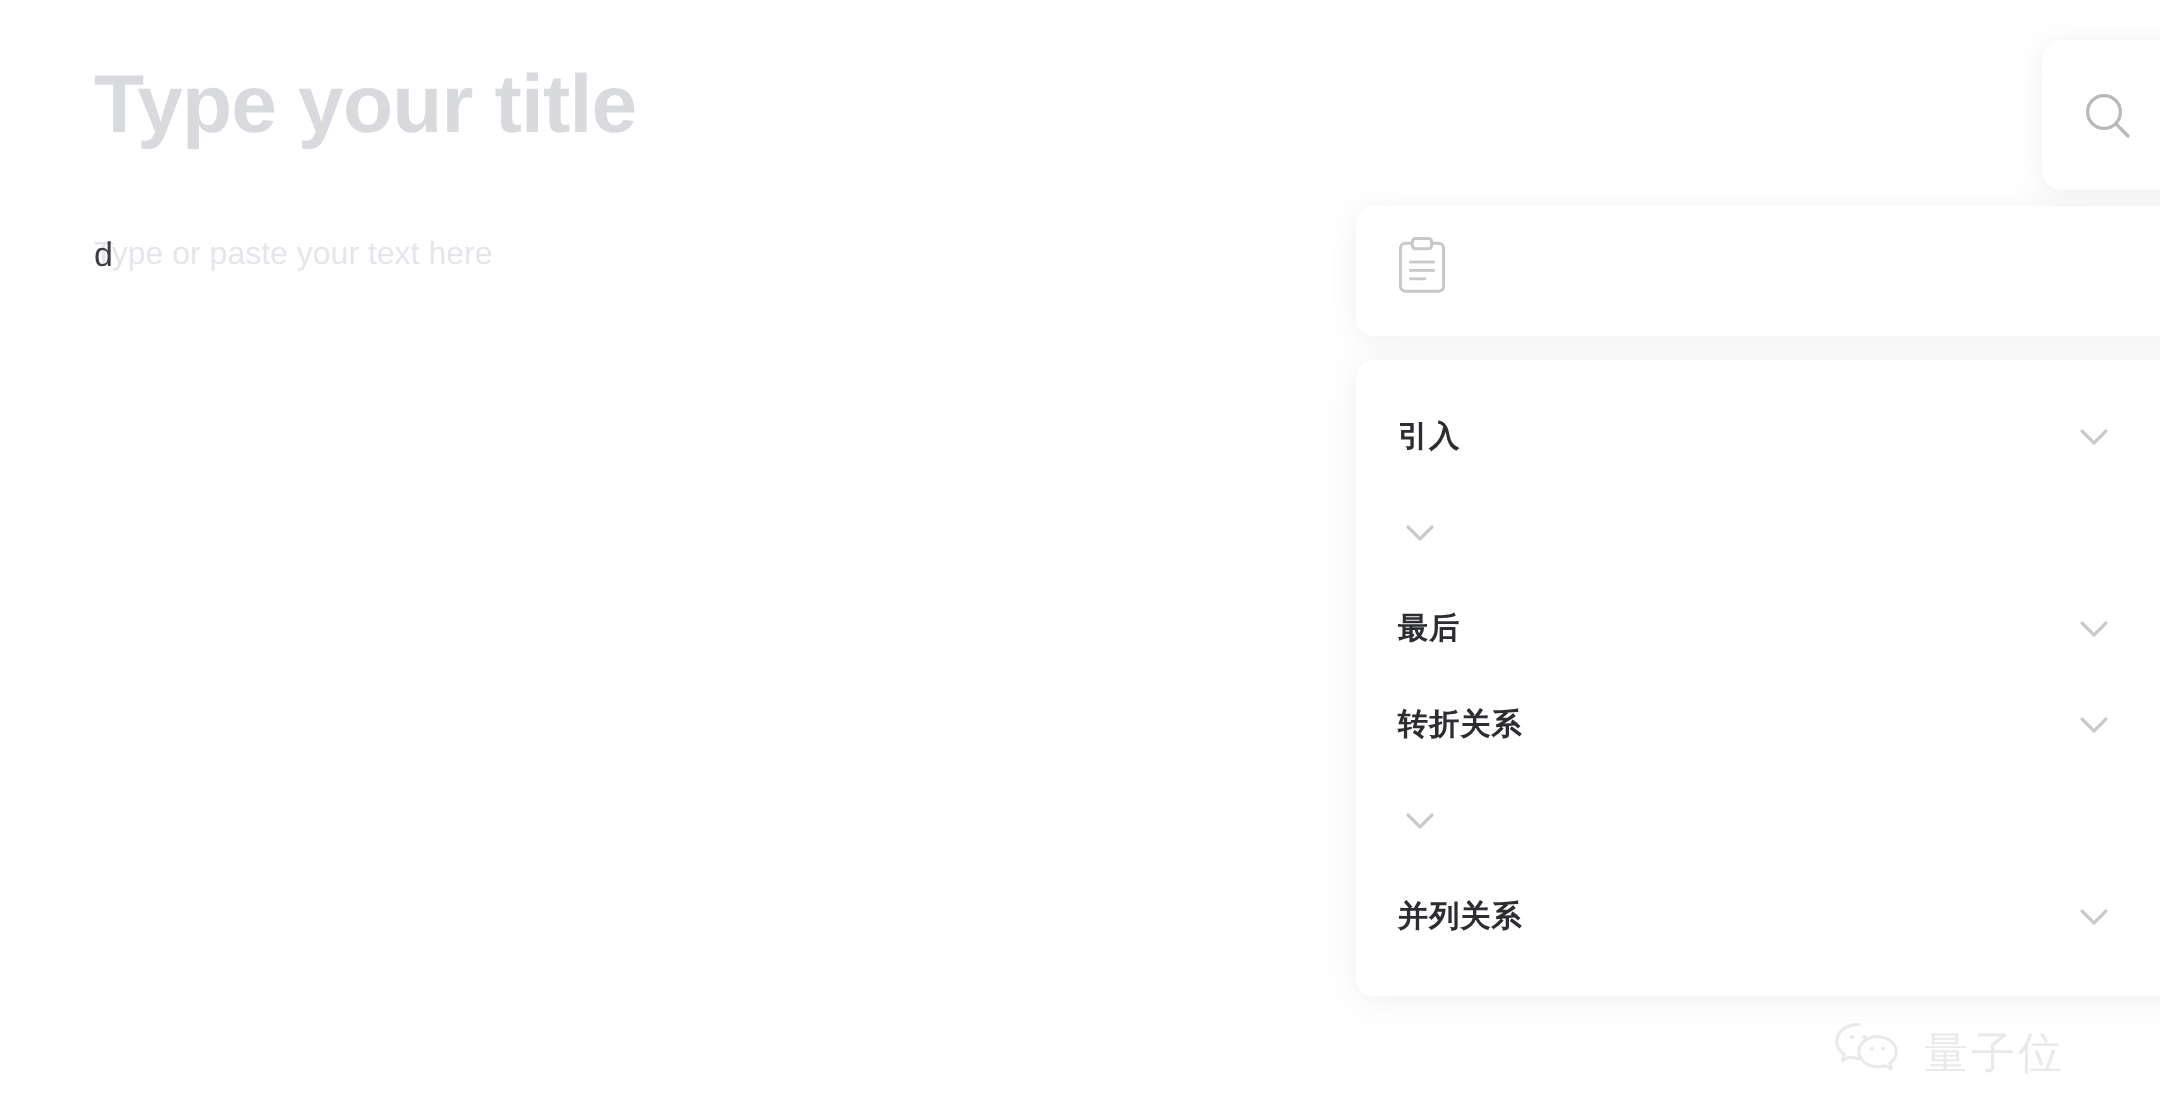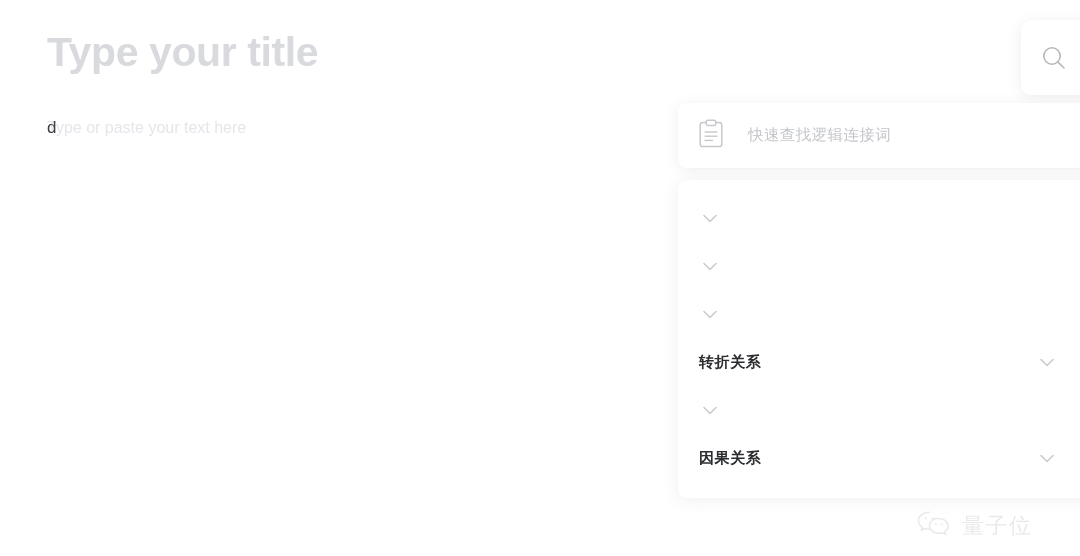--- a/index.html
+++ b/index.html
@@ -184,42 +184,43 @@
   <div id="search-bar">
     <span id="clipboard-icon">
       <svg width="26" height="30" viewBox="0 0 26 30" fill="none" xmlns="http://www.w3.org/2000/svg">
         <rect x="2.2" y="3.6" width="21.6" height="24" rx="2.6" stroke="#c6c8cc" stroke-width="1.5"></rect>
         <rect x="8.2" y="1.2" width="9.6" height="5.2" rx="1.6" fill="#ffffff" stroke="#c6c8cc" stroke-width="1.5"></rect>
         <line x1="6.6" y1="13" x2="19.4" y2="13" stroke="#c6c8cc" stroke-width="1.4"></line>
         <line x1="6.6" y1="17.2" x2="19.4" y2="17.2" stroke="#c6c8cc" stroke-width="1.4"></line>
         <line x1="6.6" y1="21.4" x2="15" y2="21.4" stroke="#c6c8cc" stroke-width="1.4"></line>
       </svg>
     </span>
-    <span id="search-placeholder">快速查找逻辑连接词</span>
   </div>
 
   <div id="category-list">
 
     <div class="category-row">
-      <span class="chevron">
-        <svg width="22" height="22" viewBox="0 0 22 22" fill="none" xmlns="http://www.w3.org/2000/svg">
-          <polyline points="5,8.5 11,14.5 17,8.5" stroke="#c9cbcf" stroke-width="1.6" stroke-linecap="round" stroke-linejoin="round"></polyline>
-        </svg>
-      </span>
-    </div>
-
-    <div class="category-row">
-      <span class="chevron">
-        <svg width="22" height="22" viewBox="0 0 22 22" fill="none" xmlns="http://www.w3.org/2000/svg">
-          <polyline points="5,8.5 11,14.5 17,8.5" stroke="#c9cbcf" stroke-width="1.6" stroke-linecap="round" stroke-linejoin="round"></polyline>
-        </svg>
-      </span>
-    </div>
-
-    <div class="category-row">
+      <span class="category-label">引入</span>
+      <span class="chevron">
+        <svg width="22" height="22" viewBox="0 0 22 22" fill="none" xmlns="http://www.w3.org/2000/svg">
+          <polyline points="5,8.5 11,14.5 17,8.5" stroke="#c9cbcf" stroke-width="1.6" stroke-linecap="round" stroke-linejoin="round"></polyline>
+        </svg>
+      </span>
+    </div>
+
+    <div class="category-row">
+      <span class="chevron">
+        <svg width="22" height="22" viewBox="0 0 22 22" fill="none" xmlns="http://www.w3.org/2000/svg">
+          <polyline points="5,8.5 11,14.5 17,8.5" stroke="#c9cbcf" stroke-width="1.6" stroke-linecap="round" stroke-linejoin="round"></polyline>
+        </svg>
+      </span>
+    </div>
+
+    <div class="category-row">
+      <span class="category-label">最后</span>
       <span class="chevron">
         <svg width="22" height="22" viewBox="0 0 22 22" fill="none" xmlns="http://www.w3.org/2000/svg">
           <polyline points="5,8.5 11,14.5 17,8.5" stroke="#c9cbcf" stroke-width="1.6" stroke-linecap="round" stroke-linejoin="round"></polyline>
         </svg>
       </span>
     </div>
 
     <div class="category-row">
       <span class="category-label">转折关系</span>
       <span class="chevron">
@@ -231,21 +232,21 @@
 
     <div class="category-row">
       <span class="chevron">
         <svg width="22" height="22" viewBox="0 0 22 22" fill="none" xmlns="http://www.w3.org/2000/svg">
           <polyline points="5,8.5 11,14.5 17,8.5" stroke="#c9cbcf" stroke-width="1.6" stroke-linecap="round" stroke-linejoin="round"></polyline>
         </svg>
       </span>
     </div>
 
     <div class="category-row">
-      <span class="category-label">因果关系</span>
+      <span class="category-label">并列关系</span>
       <span class="chevron">
         <svg width="22" height="22" viewBox="0 0 22 22" fill="none" xmlns="http://www.w3.org/2000/svg">
           <polyline points="5,8.5 11,14.5 17,8.5" stroke="#c9cbcf" stroke-width="1.6" stroke-linecap="round" stroke-linejoin="round"></polyline>
         </svg>
       </span>
     </div>
 
   </div>
 </div>
 

